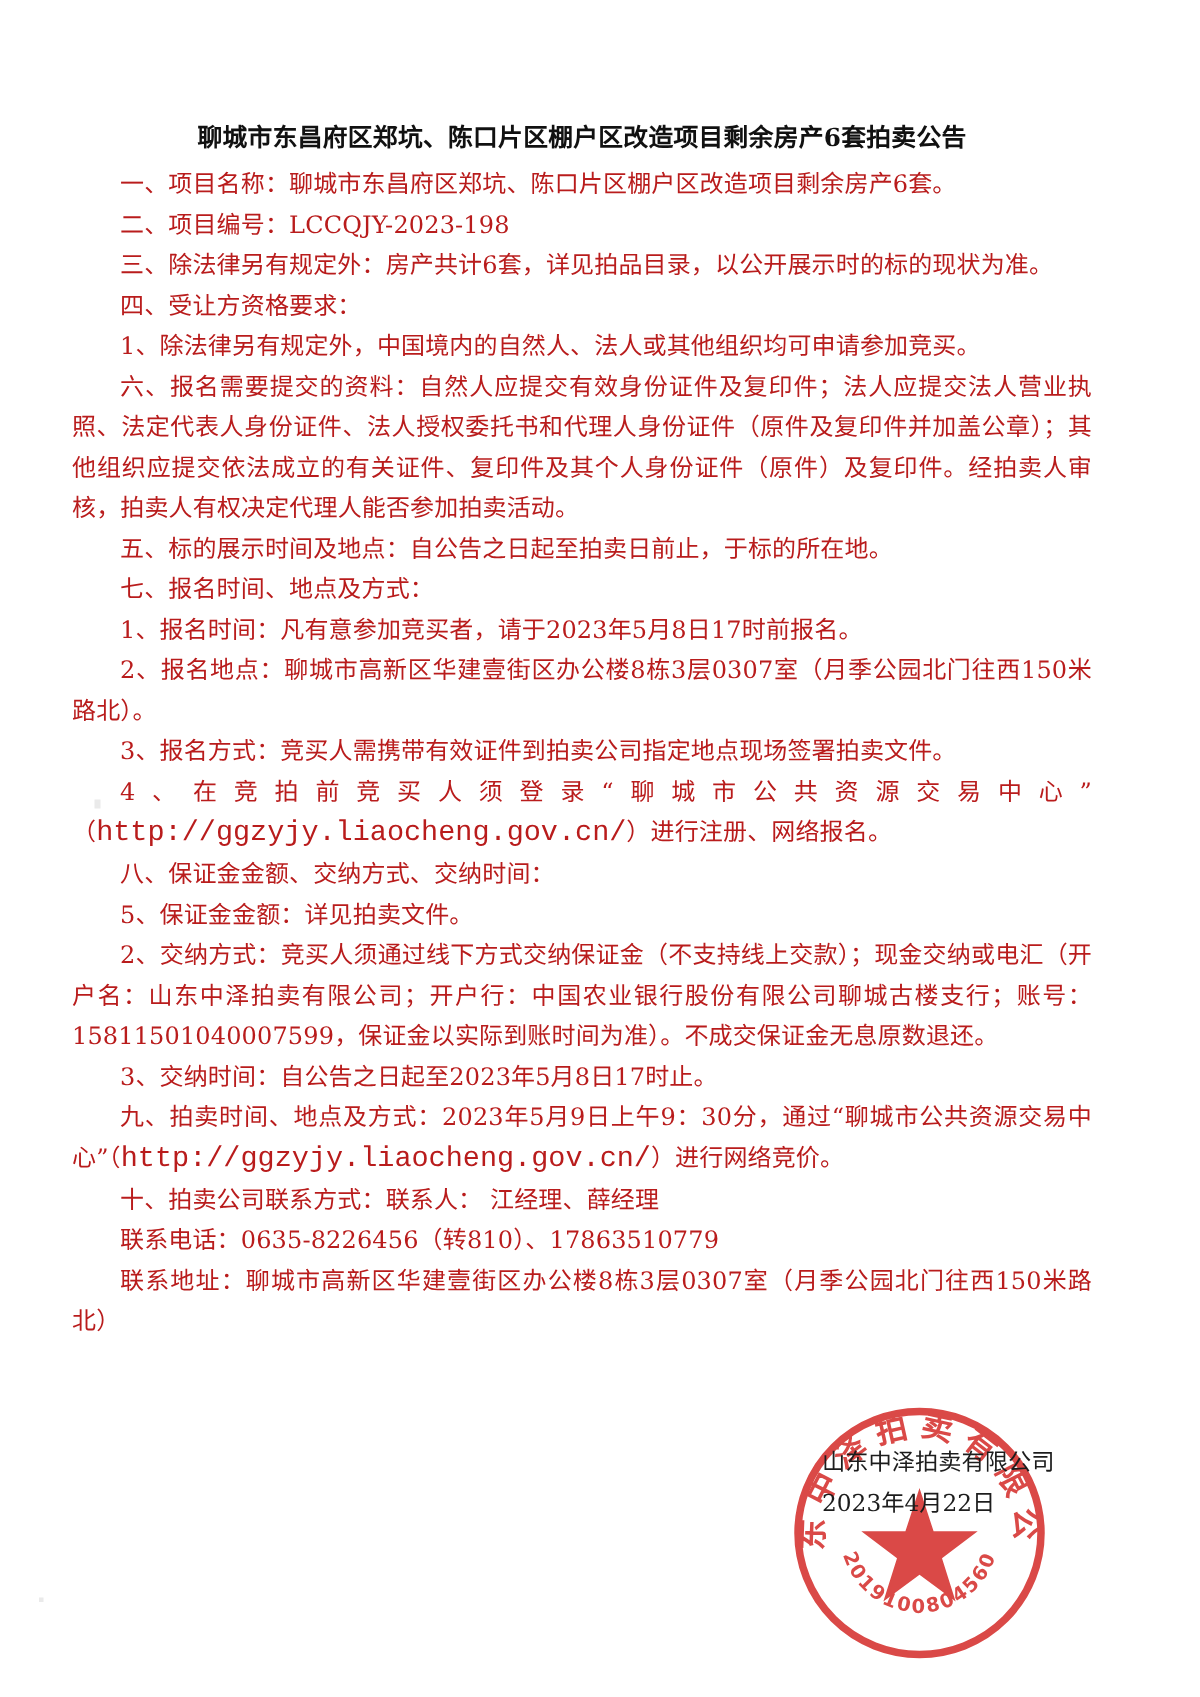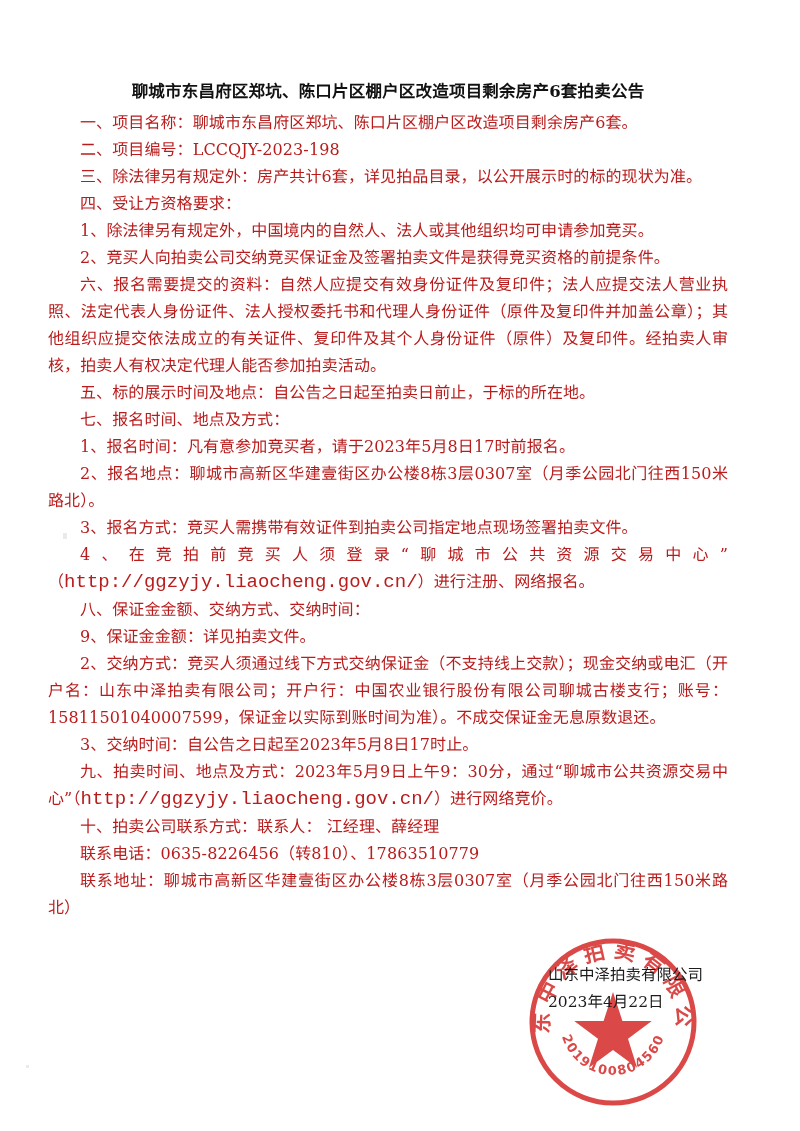--- a/index.html
+++ b/index.html
@@ -92,32 +92,31 @@
 
   <div id="doc">
 
     <h1 class="doc-title">聊城市东昌府区郑坑、陈口片区棚户区改造项目剩余房产6套拍卖公告</h1>
 
     <p class="para indent">一、项目名称：聊城市东昌府区郑坑、陈口片区棚户区改造项目剩余房产6套。</p>
     <p class="para indent">二、项目编号：LCCQJY-2023-198</p>
     <p class="para indent">三、除法律另有规定外：房产共计6套，详见拍品目录，以公开展示时的标的现状为准。</p>
     <p class="para indent">四、受让方资格要求：</p>
     <p class="para indent">1、除法律另有规定外，中国境内的自然人、法人或其他组织均可申请参加竞买。</p>
-    <p class="para indent">2、竞买人向拍卖公司交纳竞买保证金及签署拍卖文件是获得竞买资格的前提条件。</p>
     <p class="para indent">六、报名需要提交的资料：自然人应提交有效身份证件及复印件；法人应提交法人营业执照、法定代表人身份证件、法人授权委托书和代理人身份证件（原件及复印件并加盖公章）；其他组织应提交依法成立的有关证件、复印件及其个人身份证件（原件）及复印件。经拍卖人审核，拍卖人有权决定代理人能否参加拍卖活动。</p>
     <p class="para indent">五、标的展示时间及地点：自公告之日起至拍卖日前止，于标的所在地。</p>
     <p class="para indent">七、报名时间、地点及方式：</p>
     <p class="para indent">1、报名时间：凡有意参加竞买者，请于2023年5月8日17时前报名。</p>
     <p class="para indent">2、报名地点：聊城市高新区华建壹街区办公楼8栋3层0307室（月季公园北门往西150米路北）。</p>
     <p class="para indent">3、报名方式：竞买人需携带有效证件到拍卖公司指定地点现场签署拍卖文件。</p>
 
     <p class="para indent"><span class="wide-track">4、在竞拍前竞买人须登录“聊城市公共资源交易中心”</span><span>（</span><span class="mono">http://ggzyjy.liaocheng.gov.cn/</span><span>）</span><span>进行注册、网络报名。</span></p>
 
     <p class="para indent">八、保证金金额、交纳方式、交纳时间：</p>
-    <p class="para indent">9、保证金金额：详见拍卖文件。</p>
+    <p class="para indent">5、保证金金额：详见拍卖文件。</p>
     <p class="para indent">2、交纳方式：竞买人须通过线下方式交纳保证金（不支持线上交款）；现金交纳或电汇（开户名：山东中泽拍卖有限公司；开户行：中国农业银行股份有限公司聊城古楼支行；账号：15811501040007599，保证金以实际到账时间为准）。不成交保证金无息原数退还。</p>
     <p class="para indent">3、交纳时间：自公告之日起至2023年5月8日17时止。</p>
 
     <p class="para indent"><span>九、拍卖时间、地点及方式：2023年5月9日上午9：30分，通过“聊城市公共资源交易中心”</span><span>（</span><span class="mono">http://ggzyjy.liaocheng.gov.cn/</span><span>）</span><span>进行网络竞价。</span></p>
 
     <p class="para indent">十、拍卖公司联系方式：联系人： 江经理、薛经理</p>
     <p class="para indent">联系电话：0635-8226456（转810）、17863510779</p>
     <p class="para indent">联系地址：聊城市高新区华建壹街区办公楼8栋3层0307室（月季公园北门往西150米路北）</p>
 
   </div>

